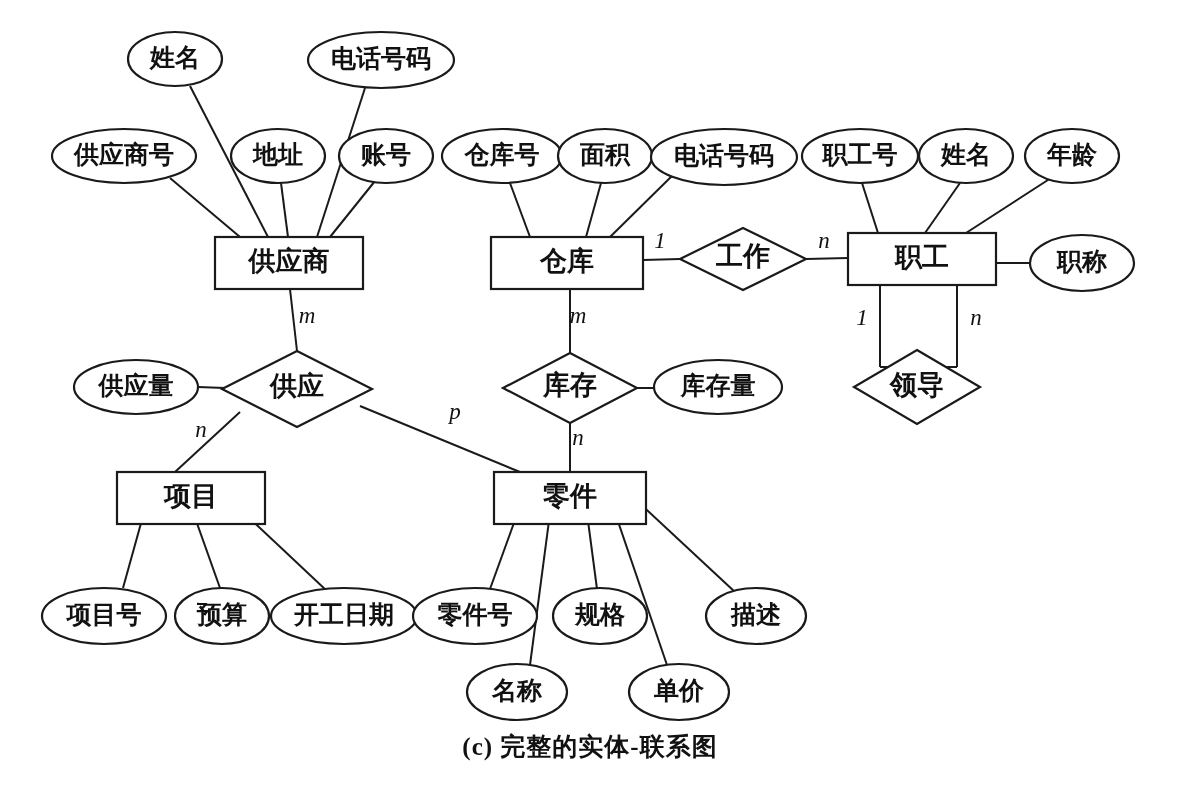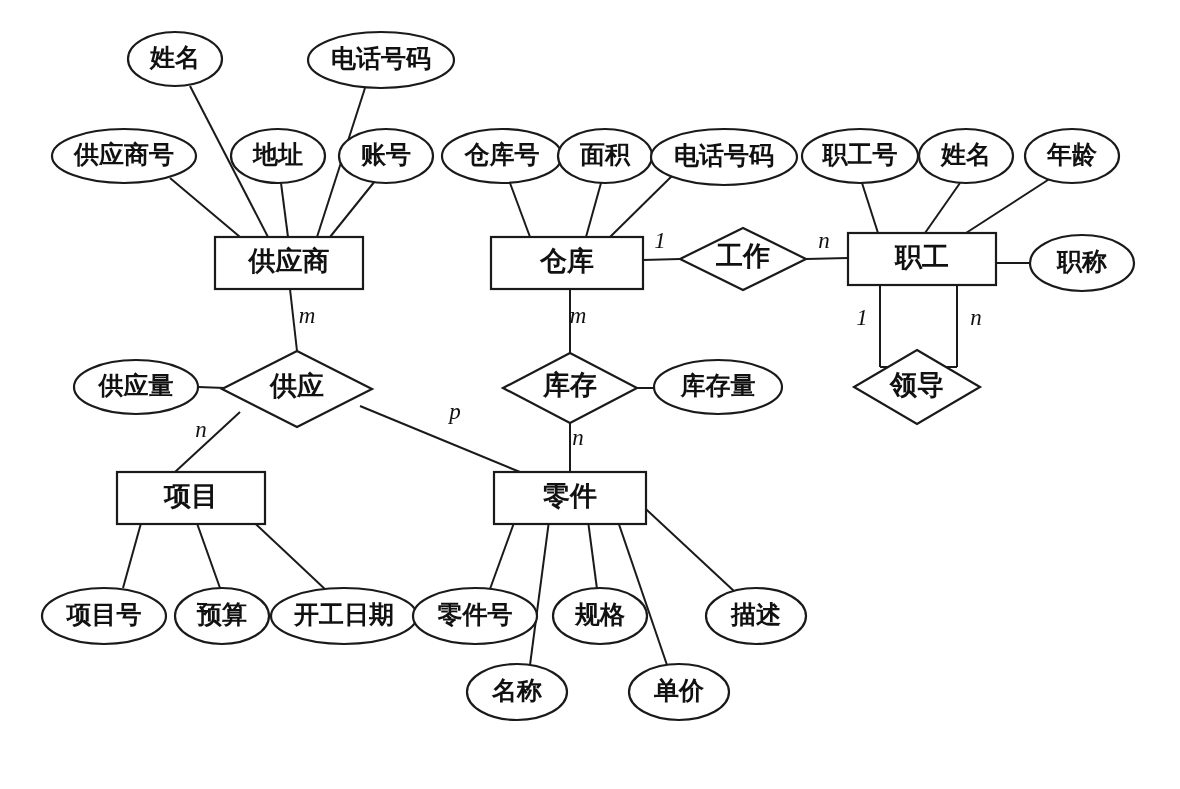--- a/index.html
+++ b/index.html
@@ -264,13 +264,14 @@
       <text class="card-label" x="862" y="320">1</text>
       <text class="card-label" x="976" y="320">n</text>
       <text class="card-label" x="307" y="318">m</text>
       <text class="card-label" x="201" y="432">n</text>
       <text class="card-label" x="455" y="414">p</text>
       <text class="card-label" x="578" y="318">m</text>
       <text class="card-label" x="578" y="440">n</text>
     </g>
   </svg>
 
+  <div class="caption" style="top:730px">(c)  完整的实体-联系图</div>
 </div>
 
 </body></html>

